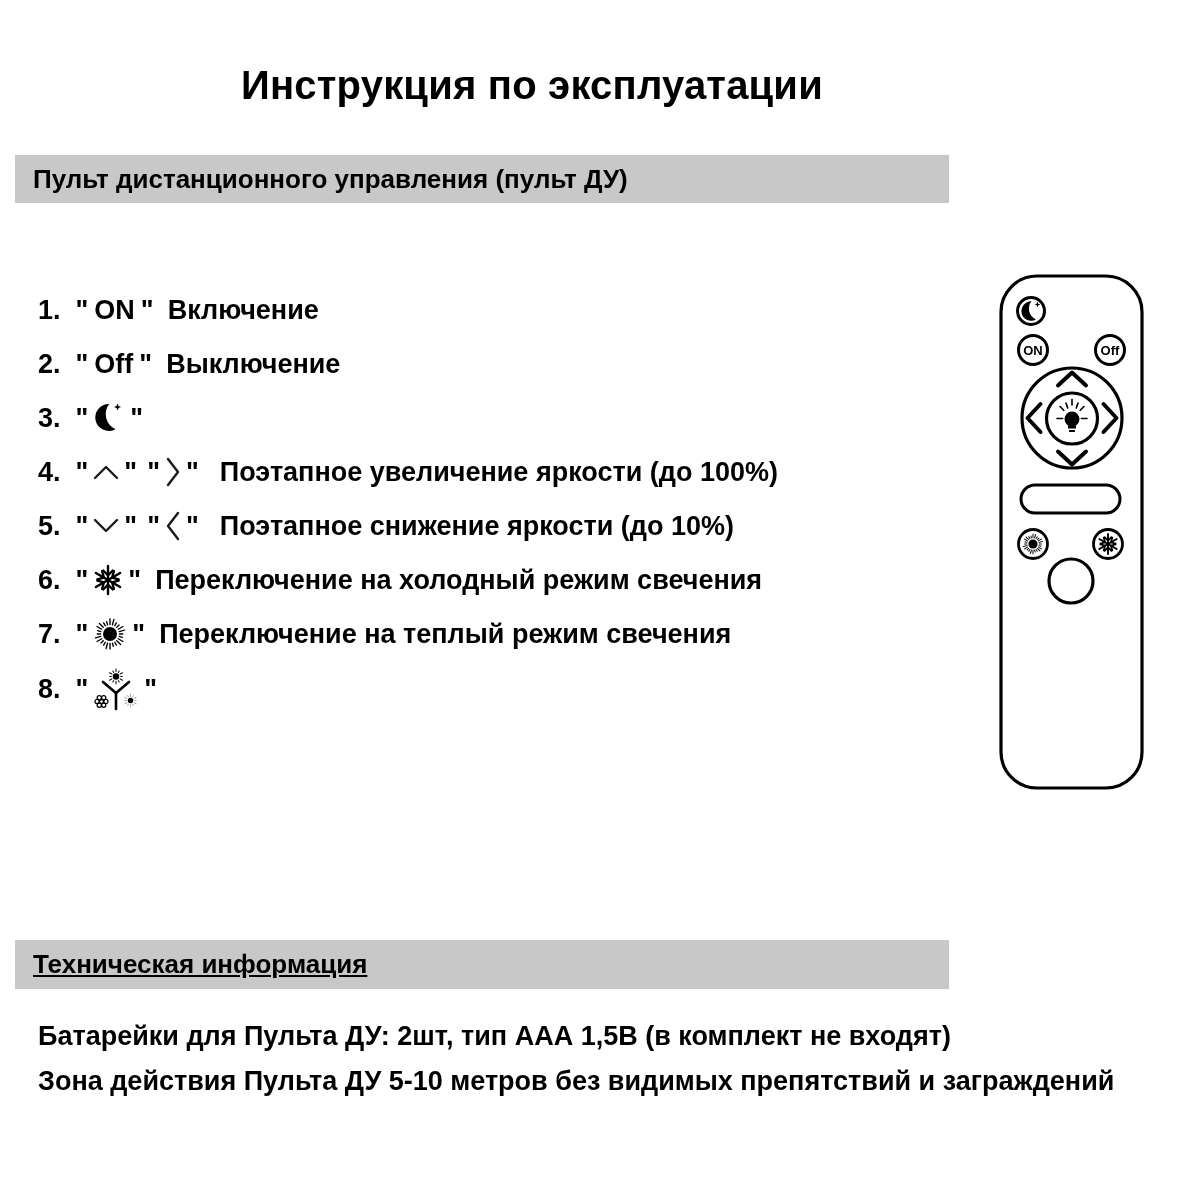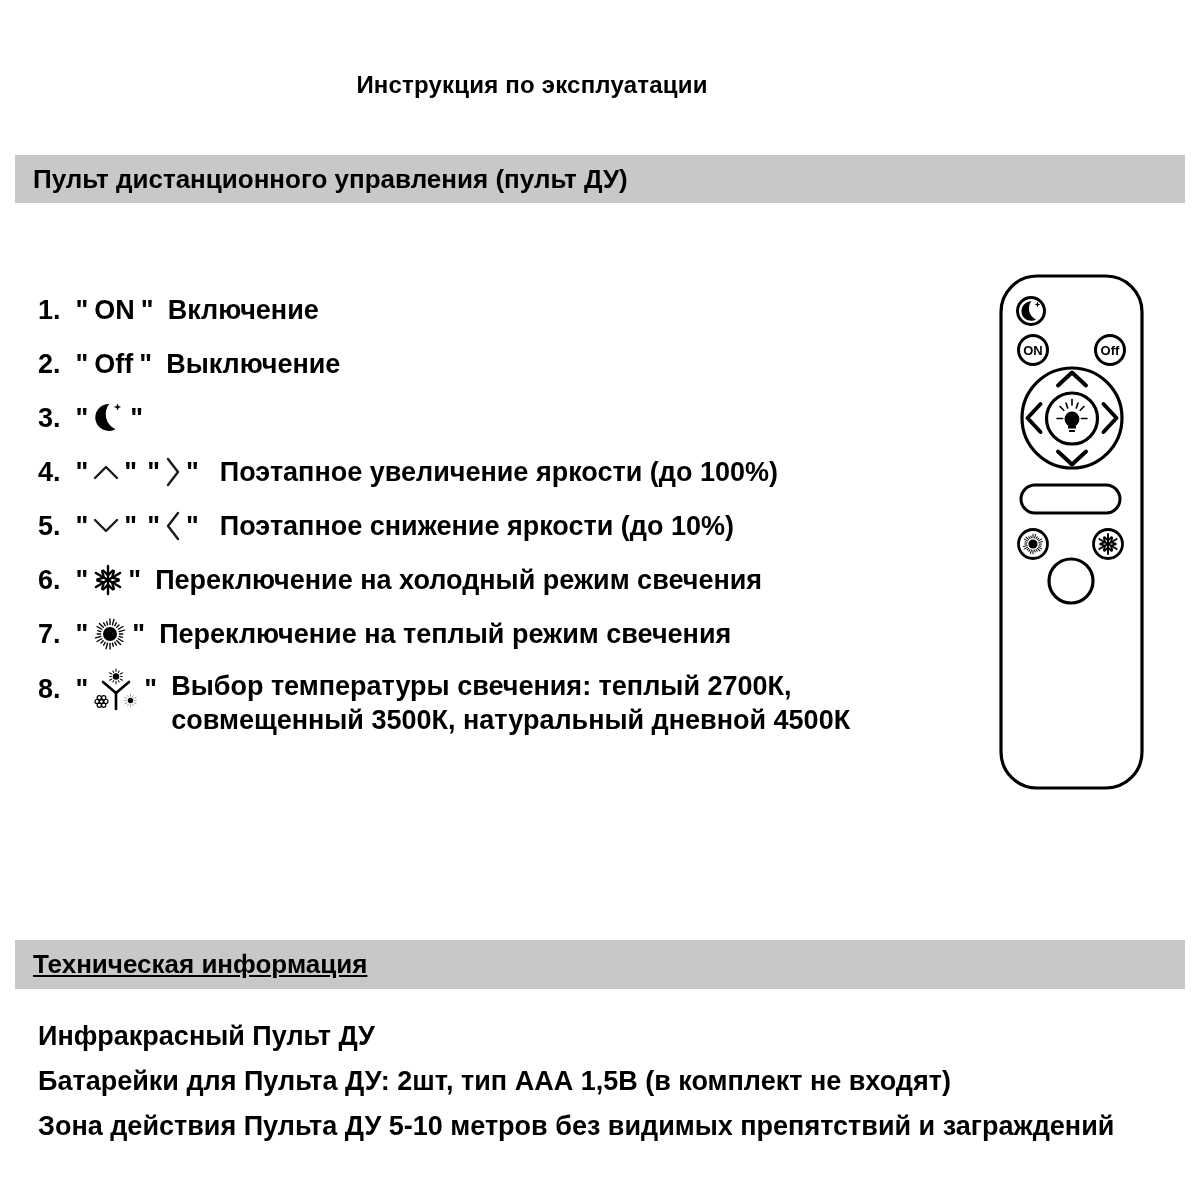--- a/index.html
+++ b/index.html
@@ -3,24 +3,24 @@
 <meta charset="utf-8">
 <style>
   html,body{margin:0;padding:0;}
   body{
     width:1200px;height:1200px;position:relative;background:#ffffff;
     font-family:"Liberation Sans","DejaVu Sans",sans-serif;
     color:#000;overflow:hidden;
   }
   .title{
     position:absolute;top:62px;left:0;width:1064px;text-align:center;
-    font-size:24px;font-weight:700;line-height:46px;letter-spacing:0.2px;
+    font-size:40px;font-weight:700;line-height:46px;letter-spacing:0.2px;
   }
   .section-bar{
-    position:absolute;left:15px;width:1170px;background:#c8c8c8;
+    position:absolute;left:15px;width:934px;background:#c8c8c8;
     font-weight:700;font-size:26px;display:flex;align-items:center;
     padding-left:18px;box-sizing:border-box;
   }
   .bar-remote{top:155px;height:48px;}
   .bar-tech{top:940px;height:49px;text-decoration:underline;}
   .items{position:absolute;left:38px;top:283px;width:900px;}
   .row{display:flex;align-items:center;height:54px;font-size:27px;font-weight:700;}
   .row .num{margin-right:10px;}
   .row .q{margin:0 5px;}
   .row .btnword{margin:0 1px;}
@@ -210,24 +210,20 @@
         </g>
         <g transform="translate(37.5,31.5)">
           <circle r="2.7" fill="#000"></circle>
           <g stroke="#8a8a8a" stroke-width="1.4" stroke-linecap="round" transform="scale(0.55)">
               <use href="#rays12"></use>
             </g>
         </g>
       </svg>
     </span>
     <span class="q">"</span>
-    <div class="twoline">
-      <div>Выбор температуры свечения: теплый 2700К,</div>
-      <div>совмещенный 3500К, натуральный дневной 4500К</div>
-    </div>
   </div>
 
 </div>
 
 <div class="remote-wrap">
   <svg width="160" height="532" viewBox="0 0 160 532">
     <rect x="8" y="8" width="141" height="512" rx="36" ry="36" fill="#fff" stroke="#000" stroke-width="3.2"></rect>
 
     <g>
       <circle cx="38" cy="43" r="13.5" fill="#fff" stroke="#000" stroke-width="3"></circle>
@@ -296,16 +292,15 @@
 
     <circle cx="78" cy="313" r="22" fill="#fff" stroke="#000" stroke-width="3.2"></circle>
   </svg>
 </div>
 
 <div class="section-bar bar-tech">
   <span>Техническая информация</span>
 </div>
 
 <div class="tech-lines">
-  <div>Инфракрасный Пульт ДУ</div>
   <div>Батарейки для Пульта ДУ: 2шт, тип ААА 1,5В (в комплект не входят)</div>
   <div>Зона действия Пульта ДУ 5-10 метров без видимых препятствий и заграждений</div>
 </div>
 
 </body></html>

